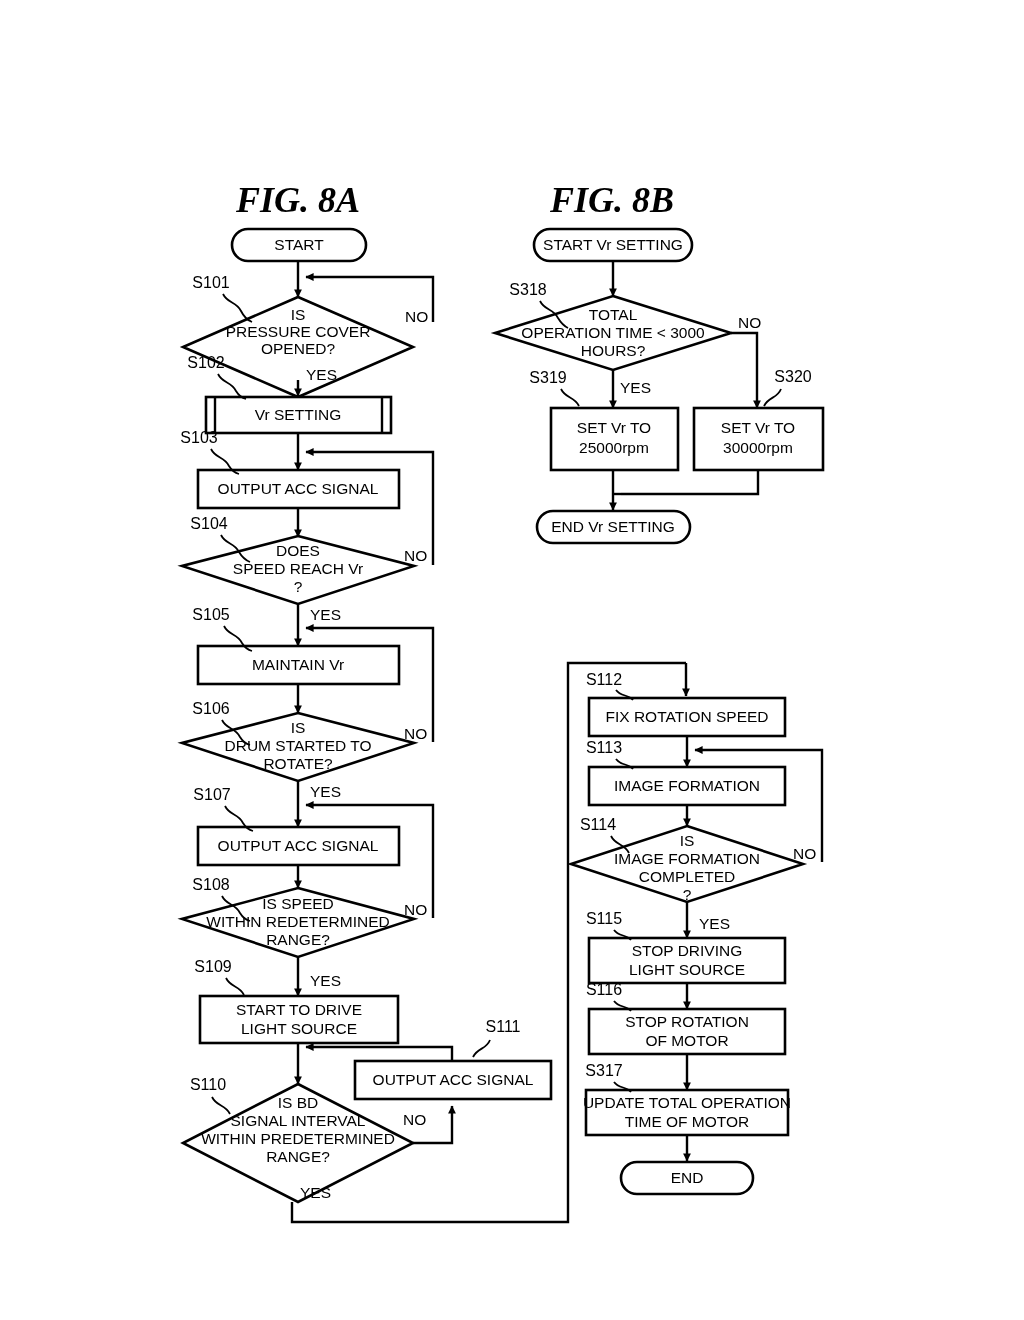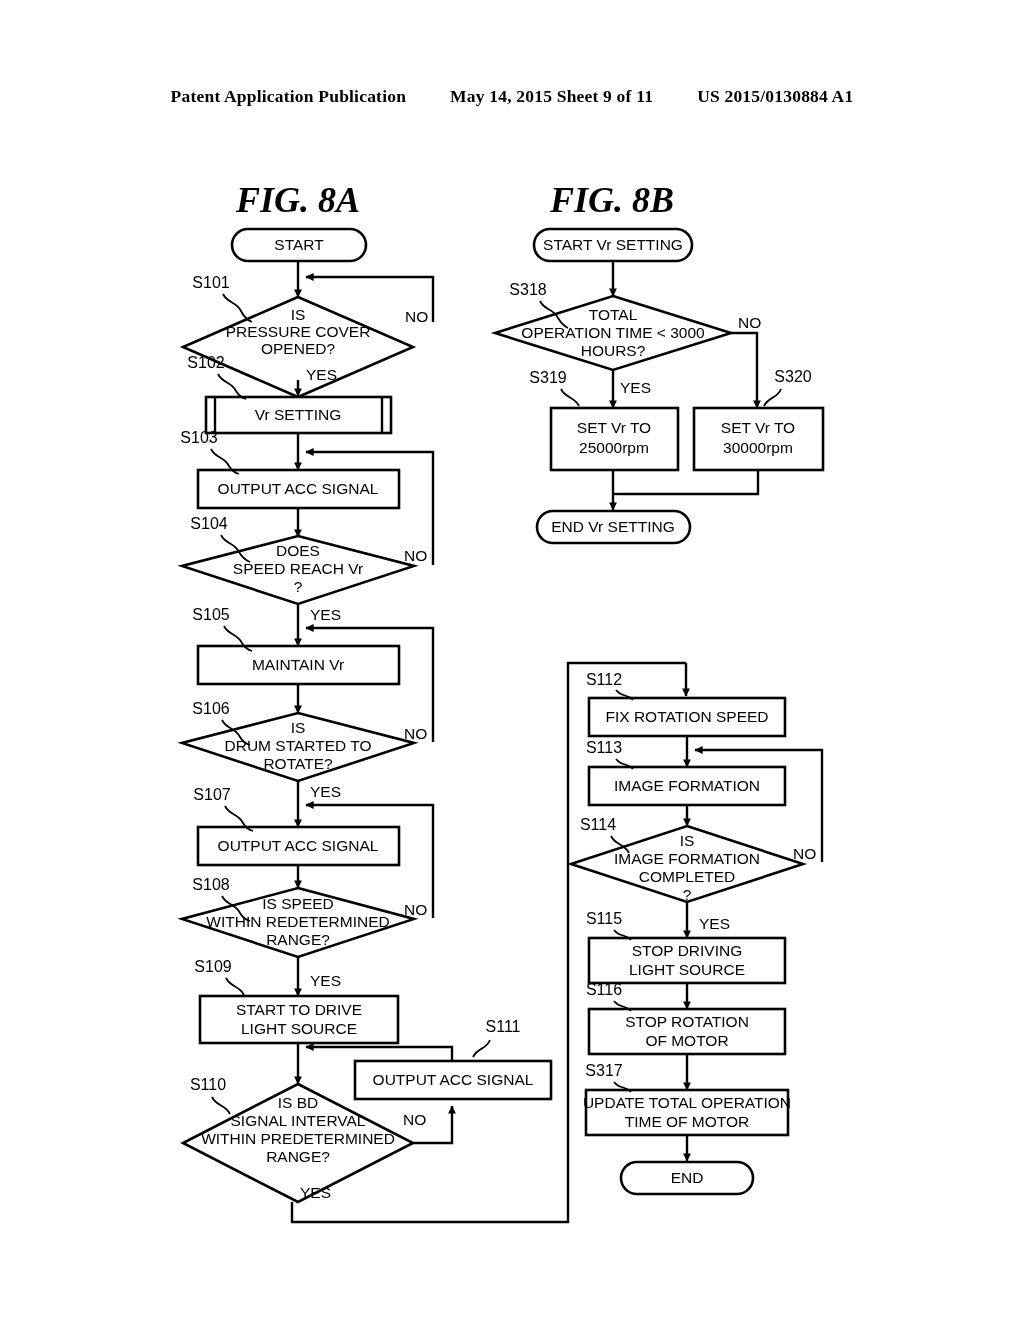--- a/index.html
+++ b/index.html
@@ -18,23 +18,20 @@
   .nodetext{font-family:"Liberation Sans",sans-serif;font-size:15.5px;}
   .steplbl{font-family:"Liberation Sans",sans-serif;font-size:16px;}
   .yn{font-family:"Liberation Sans",sans-serif;font-size:15.5px;}
   text{fill:#000;}
 </style>
 </head>
 <body>
 
 <div id="page">
 
-  <div class="hdr">
-    <span class="h1">Patent Application Publication</span><span class="h2">May 14, 2015  Sheet 9 of 11</span><span class="h3">US 2015/0130884 A1</span>
-  </div>
 
   <svg width="1024" height="1320" viewBox="0 0 1024 1320">
     <defs>
       <marker id="ah" markerWidth="9" markerHeight="9" refX="7.6" refY="4.5" orient="auto" markerUnits="userSpaceOnUse">
         <path d="M0,0.6 L8.2,4.5 L0,8.4 z" fill="#000"></path>
       </marker>
     </defs>
 
     <text class="figtitle" x="298" y="212" text-anchor="middle">FIG. 8A</text>
 

